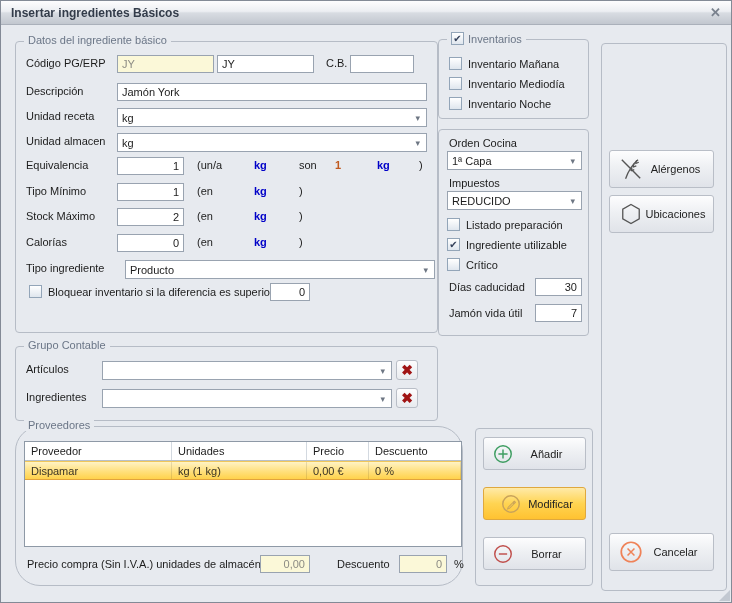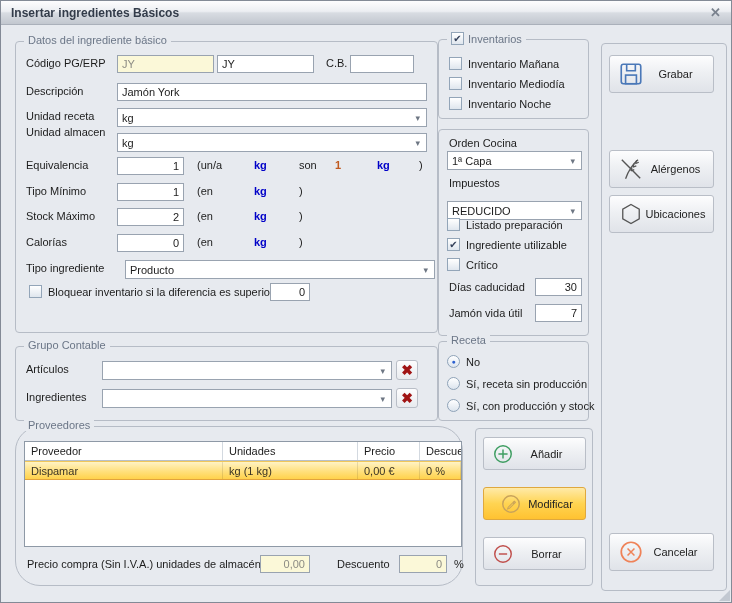--- a/index.html
+++ b/index.html
@@ -50,21 +50,21 @@
 
   .tbl { position:absolute; background:#fff; border:1px solid #8e99a6; }
   .trow { display:flex; height:19px; align-items:stretch; }
   .thead { border-bottom:1px solid #b7c0ca; }
   .tcell { display:flex; align-items:center; padding-left:6px; overflow:hidden;
            white-space:nowrap; border-right:1px solid #d3d9e0; }
   .tcell:last-child { border-right:none; }
   .sel-row { background:linear-gradient(#fff3c4,#ffe07d 55%,#ffd24b);
              border-top:1px solid #f0c75a; border-bottom:1px solid #e2a33c; color:#3a3324; }
   .sel-row .tcell { border-right:1px solid rgba(0,0,0,0.10); }
-  .c0 { width:198px; } .c1 { width:135px; } .c2 { width:62px; } .c3 { flex:1; }
+  .c0 { width:147px; } .c1 { width:135px; } .c2 { width:62px; } .c3 { flex:1; }
 
   .grip { position:absolute; right:1px; bottom:1px; width:0; height:0;
           border-left:11px solid transparent; border-bottom:11px solid #c2c8d1; }
 </style>
 </head>
 <body>
 
 <div class="window">
 
   <div class="titlebar">
@@ -84,21 +84,21 @@
 
     <span class="lbl" style="left:10px;top:43px;">Descripción</span>
     <div class="field" style="left:101px;top:41px;width:310px;">Jamón York</div>
 
     <span class="lbl" style="left:10px;top:68px;">Unidad receta</span>
     <div class="select" style="left:101px;top:66px;width:310px;">
       <span class="val">kg</span>
       <span class="arrow">▾</span>
     </div>
 
-    <span class="lbl" style="left:10px;top:84px;">Unidad almacen</span>
+    <span class="lbl" style="left:10px;top:93px;">Unidad almacen</span>
     <div class="select" style="left:101px;top:91px;width:310px;">
       <span class="val">kg</span>
       <span class="arrow">▾</span>
     </div>
 
     <span class="lbl" style="left:10px;top:117px;">Equivalencia</span>
     <div class="field num" style="left:101px;top:115px;width:67px;">1</div>
     <span class="lbl" style="left:181px;top:117px;">(un/a</span>
     <span class="lbl unit" style="left:238px;top:117px;">kg</span>
     <span class="lbl" style="left:283px;top:117px;">son</span>
@@ -148,47 +148,38 @@
     <span class="lbl" style="left:29px;top:58px;">Inventario Noche</span>
   </div>
 
   <div class="grp" style="left:437px;top:128px;width:151px;height:207px;">
     <span class="lbl" style="left:10px;top:7px;">Orden Cocina</span>
     <div class="select" style="left:8px;top:21px;width:135px;">
       <span class="val">1ª Capa</span>
       <span class="arrow">▾</span>
     </div>
     <span class="lbl" style="left:10px;top:47px;">Impuestos</span>
-    <div class="select" style="left:8px;top:71px;width:135px;">
+    <div class="select" style="left:8px;top:61px;width:135px;">
       <span class="val">REDUCIDO</span>
       <span class="arrow">▾</span>
     </div>
 
     <span class="cb" style="left:8px;top:88px;"></span>
     <span class="lbl" style="left:27px;top:89px;">Listado preparación</span>
     <span class="cb" style="left:8px;top:108px;">✔</span>
     <span class="lbl" style="left:27px;top:109px;">Ingrediente utilizable</span>
     <span class="cb" style="left:8px;top:128px;"></span>
     <span class="lbl" style="left:27px;top:129px;">Crítico</span>
 
     <span class="lbl" style="left:10px;top:151px;">Días caducidad</span>
     <div class="field num" style="left:96px;top:148px;width:47px;">30</div>
     <span class="lbl" style="left:10px;top:177px;">Jamón vida útil</span>
     <div class="field num" style="left:96px;top:174px;width:47px;">7</div>
   </div>
 
-  <div class="grp" style="left:437px;top:340px;width:151px;height:80px;">
-    <span class="legend">Receta</span>
-    <span class="radio" style="left:8px;top:13px;">●</span>
-    <span class="lbl" style="left:27px;top:14px;">No</span>
-    <span class="radio" style="left:8px;top:35px;"></span>
-    <span class="lbl" style="left:27px;top:36px;">Sí, receta sin producción</span>
-    <span class="radio" style="left:8px;top:57px;"></span>
-    <span class="lbl" style="left:27px;top:58px;">Sí, con producción y stock</span>
-  </div>
 
   <div class="grp" style="left:14px;top:345px;width:423px;height:75px;">
     <span class="legend">Grupo Contable</span>
     <span class="lbl" style="left:10px;top:16px;">Artículos</span>
     <div class="select" style="left:86px;top:14px;width:290px;">
       <span class="val"></span>
       <span class="arrow">▾</span>
     </div>
     <span class="clearbtn" style="left:380px;top:13px;">
         <span>✖</span>
@@ -244,28 +235,20 @@
     <div class="btn abs" style="left:7px;top:108px;width:103px;height:33px;">
       <svg width="22" height="22" viewBox="0 0 24 24">
         <circle cx="12" cy="12" r="9" fill="none" stroke="#c0504d" stroke-width="1.6"></circle>
         <path d="M7.5 12h9" stroke="#c0504d" stroke-width="1.6" fill="none"></path>
       </svg>
       <span class="blabel">Borrar</span>
     </div>
   </div>
 
   <div class="panel" style="left:600px;top:42px;width:126px;height:548px;">
-    <div class="btn abs" style="left:7px;top:11px;width:105px;height:38px;">
-      <svg width="26" height="26" viewBox="0 0 24 24">
-        <rect x="3" y="3" width="18" height="18" rx="2" fill="none" stroke="#4a78b8" stroke-width="1.5"></rect>
-        <path d="M8 3v6h8V3" fill="none" stroke="#4a78b8" stroke-width="1.5"></path>
-        <rect x="7" y="13" width="10" height="8" fill="none" stroke="#4a78b8" stroke-width="1.5"></rect>
-      </svg>
-      <span class="blabel">Grabar</span>
-    </div>
     <div class="btn abs" style="left:7px;top:106px;width:105px;height:38px;">
       <svg width="26" height="26" viewBox="0 0 24 24">
         <path d="M7 21C9.5 14 13 8 18.5 3.5" fill="none" stroke="#555" stroke-width="1.2"></path>
         <path d="M16 7l3.2-1.2M16 7l1.2-3.2M13.7 10.3l3.2-1.2M13.7 10.3l1.2-3.2M11.8 13.8l3.2-1.2M11.8 13.8l1.2-3.2" fill="none" stroke="#555" stroke-width="1.1"></path>
         <path d="M3.5 3.5L20.5 20.5" fill="none" stroke="#555" stroke-width="1.3"></path>
       </svg>
       <span class="blabel">Alérgenos</span>
     </div>
     <div class="btn abs" style="left:7px;top:151px;width:105px;height:38px;">
       <svg width="26" height="26" viewBox="0 0 24 24">

